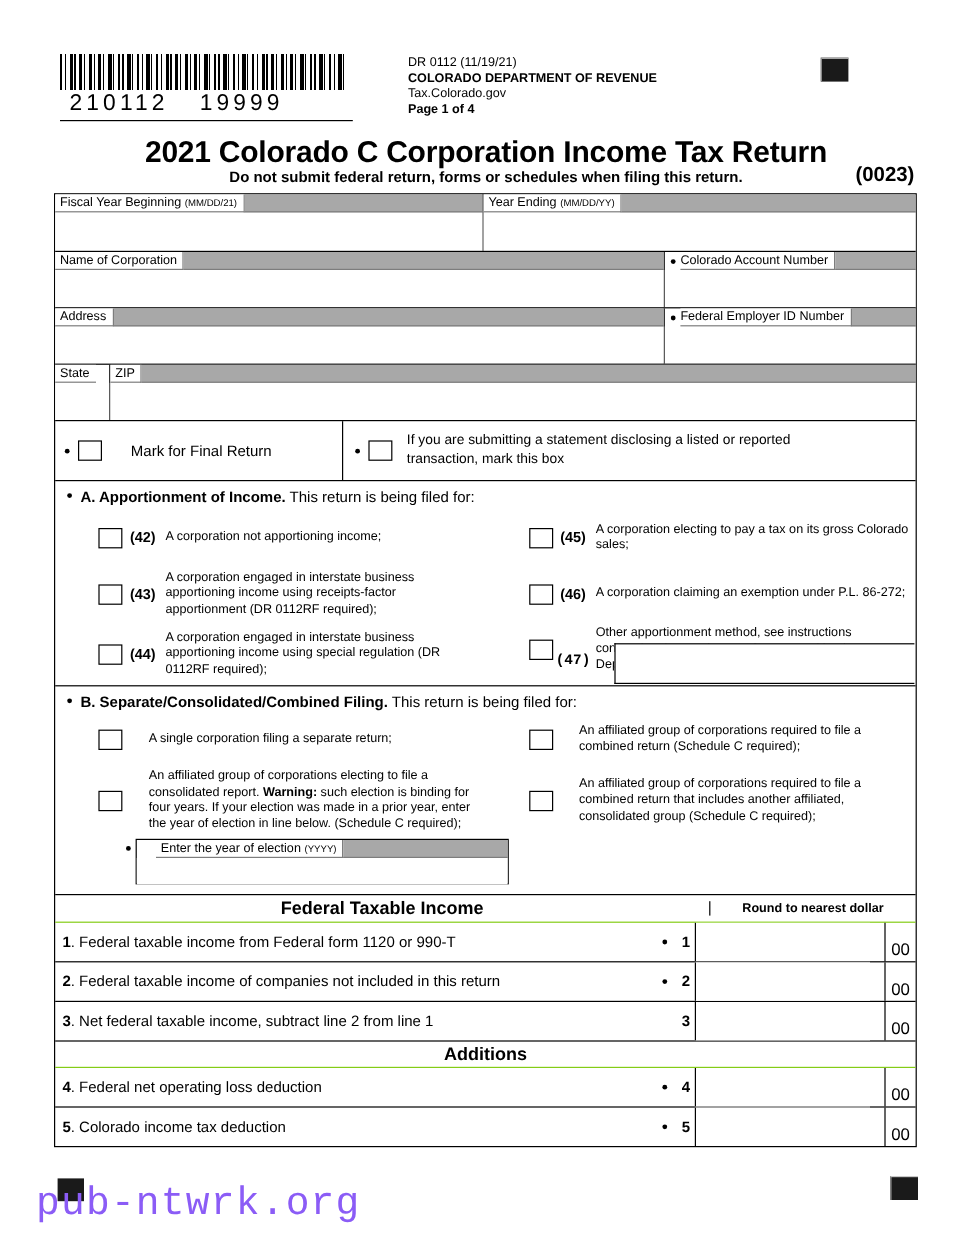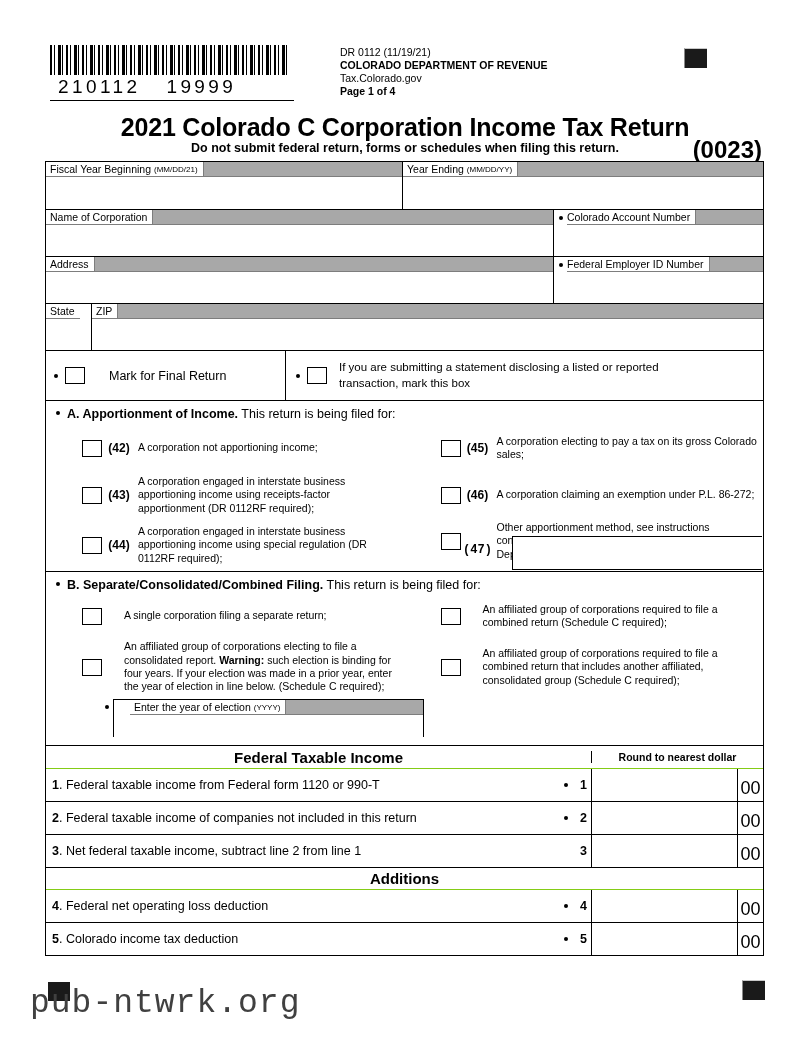--- a/index.html
+++ b/index.html
@@ -82,21 +82,21 @@
     position: absolute;
     left: 0; top: 141px;
     width: 810px;
     text-align: center;
     font-size: 12.5px;
     font-weight: bold;
   }
   .title-code {
     position: absolute;
     right: 48px; top: 136px;
-    font-size: 24px;
+    font-size: 17px;
     font-weight: bold;
   }
 
   
   .form-frame {
     position: absolute;
     left: 45px; top: 161px;
     width: 719px;
     border: 1px solid #000;
     box-sizing: border-box;
@@ -269,42 +269,43 @@
     padding-right: 4px;
     box-sizing: border-box;
   }
   .lrow-amt {
     width: 146px;
     background: #fff;
     box-sizing: border-box;
   }
   .lrow-cents {
     width: 26px;
-    font-size: 18px;
+    font-size: 14px;
     display: flex;
     align-items: flex-end;
     justify-content: center;
     padding-bottom: 2px;
     box-sizing: border-box;
+    margin-left: 12px;
   }
   .sec-band {
     height: 21px;
     text-align: center;
     font-size: 15px;
     font-weight: bold;
     line-height: 21px;
   }
 
   
   .watermark {
     position: absolute;
     left: 30px; top: 985px;
     font-family: "Liberation Mono", monospace;
     font-size: 33px;
-    color: #404040;
+    color: #8b5cf6;
     letter-spacing: 1px;
   }
   .wm-square {
     position: absolute;
     left: 48px; top: 982px;
     width: 22px; height: 19px;
     background: #1a1a1a;
   }
 </style>
 </head>

